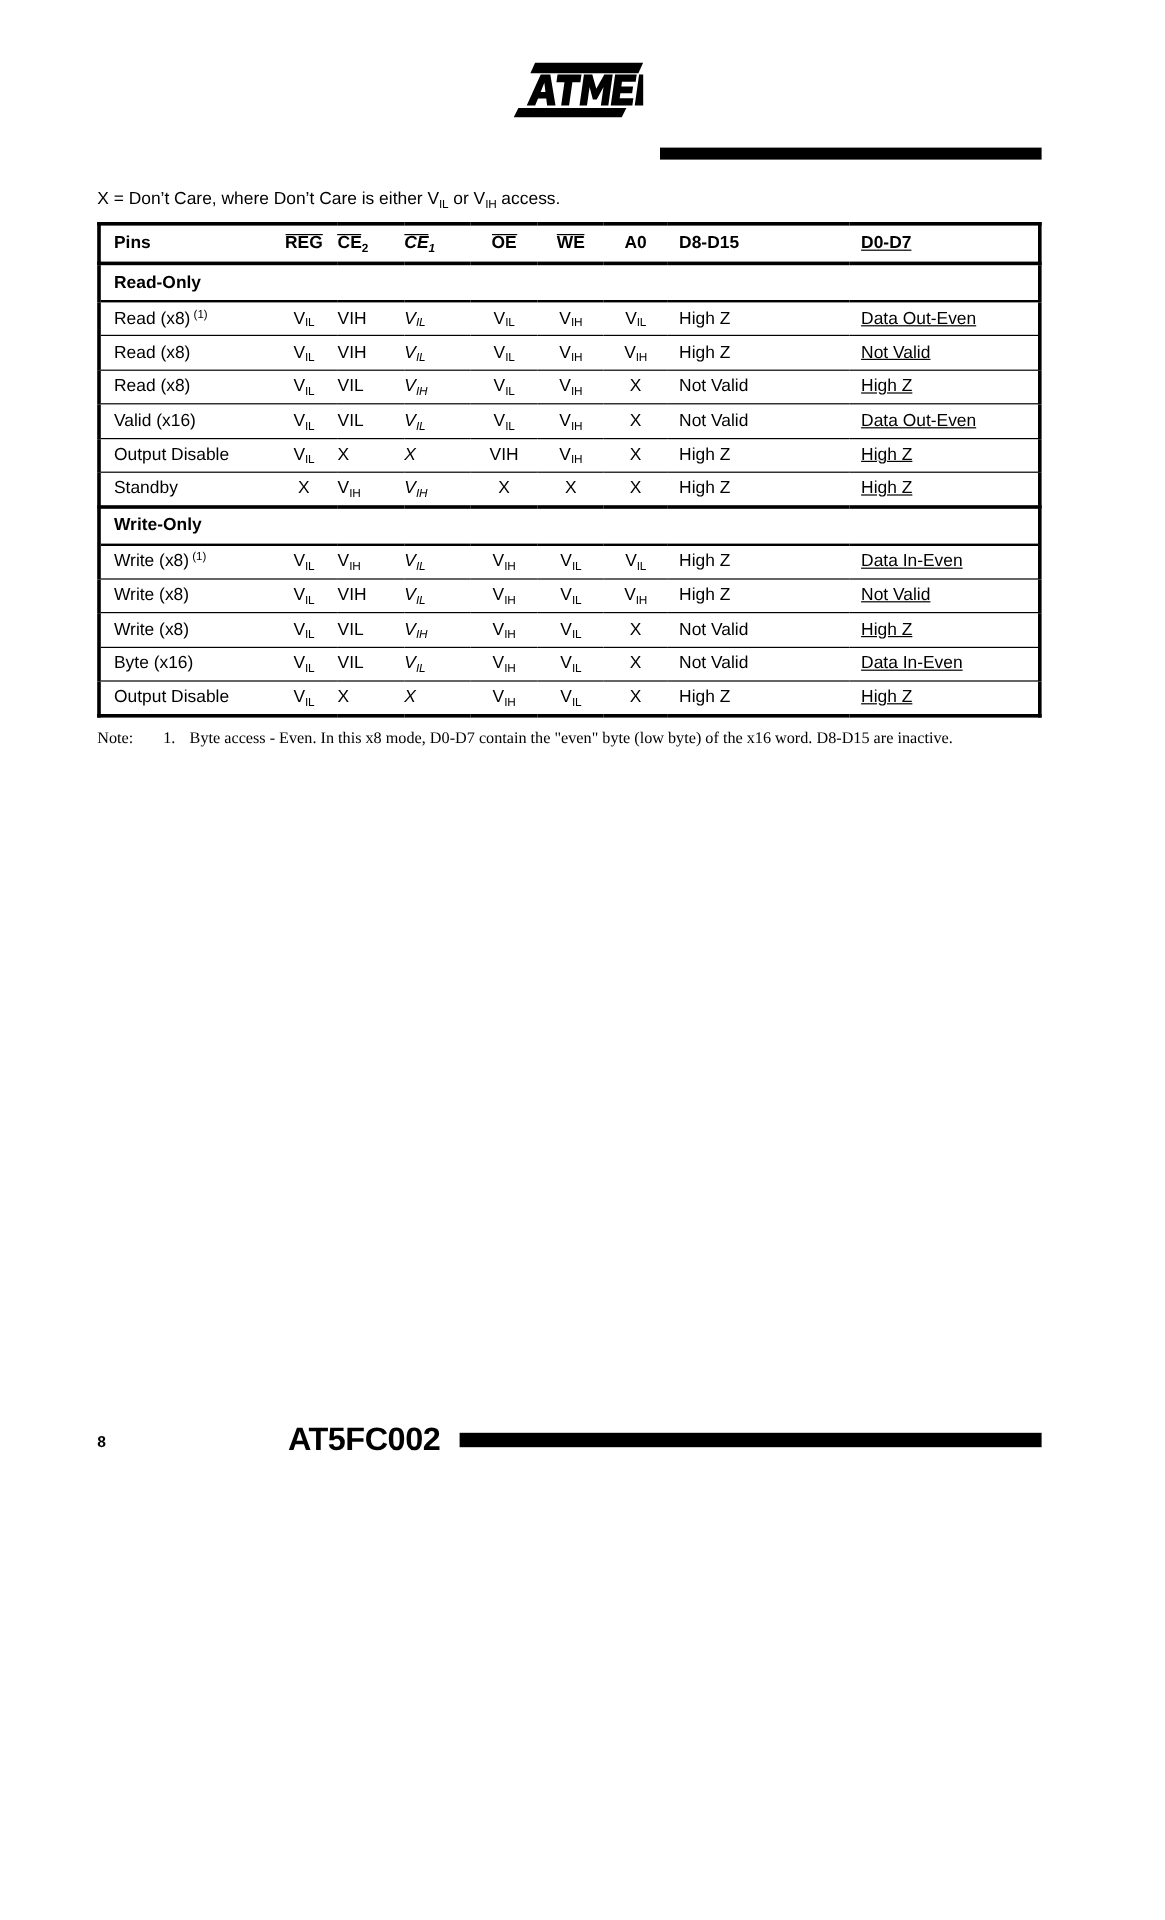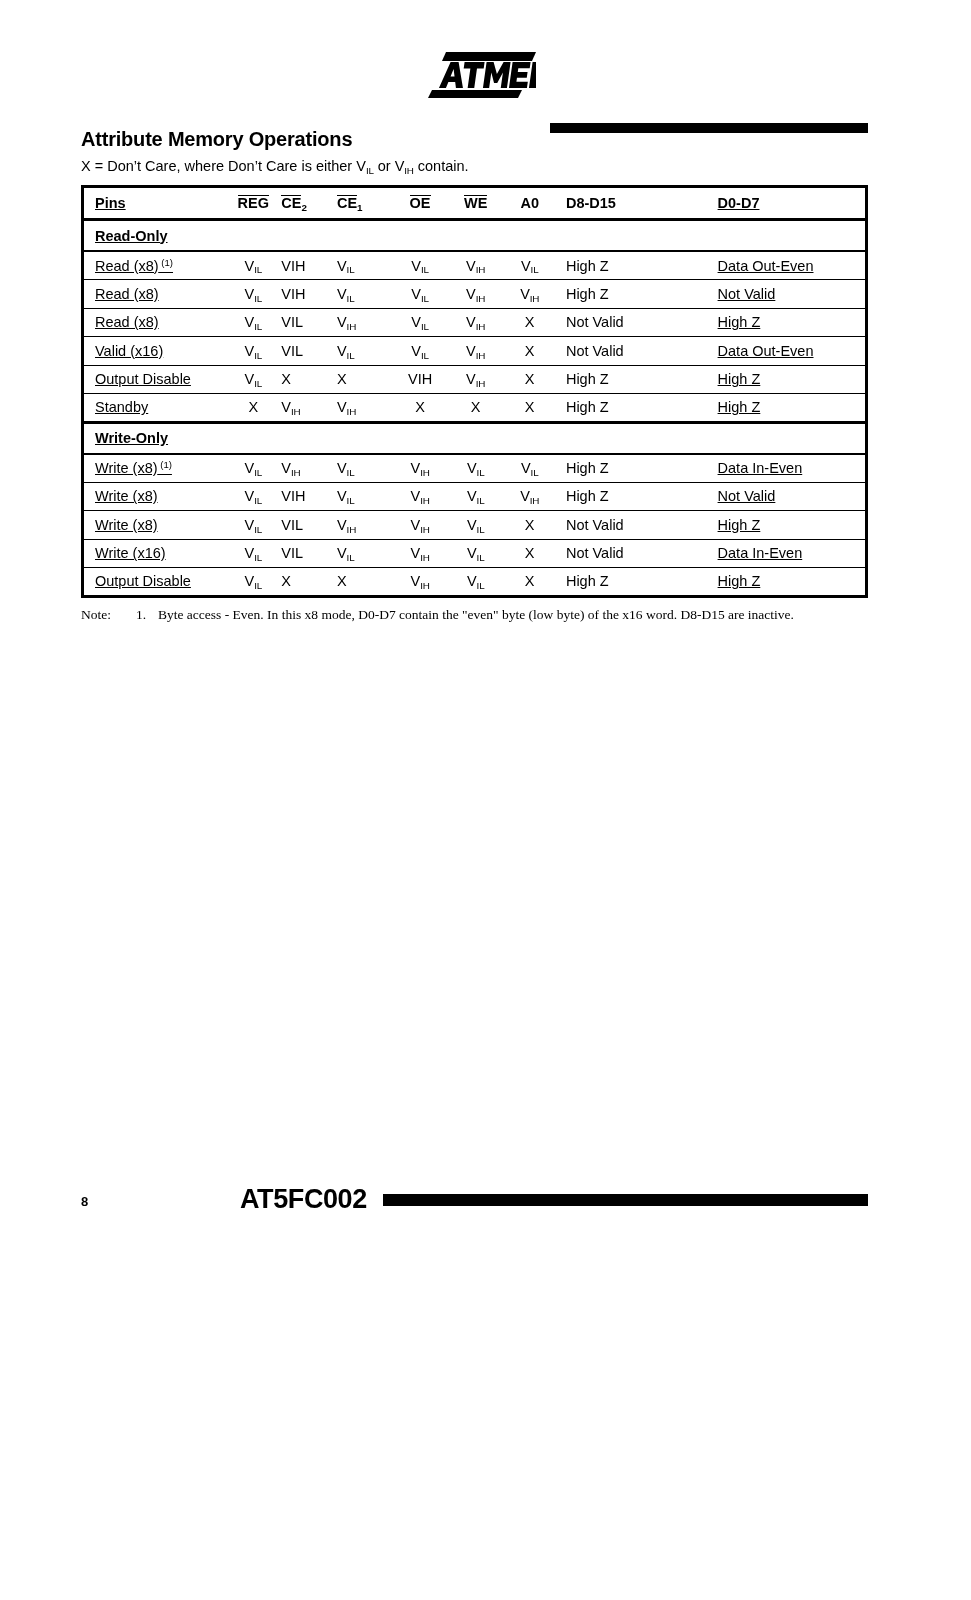--- a/index.html
+++ b/index.html
@@ -96,24 +96,24 @@
   .tbl td, .tbl th {
     text-align: left;
     padding: 0;
     vertical-align: middle;
     font-weight: normal;
   }
 
   .tbl tr { height: 28.5px; }
 
   
-  .c-pins   { width: 136px; padding-left: 11px !important; text-decoration: underline; }
+  .c-pins   { width: 136px; padding-left: 11px !important; }
   .c-reg    { width: 58px;  text-align: center !important; }
   .c-ce2    { width: 58px;  text-align: right; }
-  .c-ce1    { width: 58px;  text-align: center; }
+  .c-ce1    { width: 58px;  text-align: center; font-style: italic; }
   .c-oe     { width: 58px;  text-align: center !important; }
   .c-we     { width: 58px;  text-align: center !important; }
   .c-a0     { width: 55px;  text-align: center !important; }
   .c-d815   { width: 150px; padding-left: 10px !important; }
   .c-d07    { width: 156px; padding-left: 10px !important; text-decoration: underline; }
 
   
   .row-head td {
     border-top: 3px solid #000;
     border-bottom: 3px solid #000;
@@ -198,24 +198,23 @@
 
           <path d="M80,10 L98,10 L98,16.2 L86.6,16.2 L86.6,20.1 L96.4,20.1 L96.4,25.8 L86.6,25.8 L86.6,29.8 L98,29.8 L98,36 L80,36 Z" fill="#000"></path>
 
           <path d="M100,10 L106.6,10 L106.6,29.8 L114,29.8 L114,36 L100,36 Z" fill="#000"></path>
         </g>
       </svg>
     </div>
     <div class="header-rule"></div>
   </div>
 
-  <div class="sec-title">Attribute Memory Operations</div>
 
   <div class="sec-sub">
-    <span>X = Don’t Care, where Don’t Care is either V</span><sub>IL</sub><span> or V</span><sub>IH</sub><span> contain.</span>
+    <span>X = Don’t Care, where Don’t Care is either V</span><sub>IL</sub><span> or V</span><sub>IH</sub><span> access.</span>
   </div>
 
   <table class="tbl">
     <thead>
       <tr class="row-head" id="hdr-row">
           <td class="c-pins">Pins</td>
           <td class="c-reg"><span class="ovl">REG</span></td>
           <td class="c-ce2"><span class="ovl">CE</span><sub>2</sub></td>
           <td class="c-ce1"><span class="ovl">CE</span><sub>1</sub></td>
           <td class="c-oe"><span class="ovl">OE</span></td>
@@ -341,21 +340,21 @@
           <td class="c-reg">V<sub>IL</sub></td>
           <td class="c-ce2">VIL</td>
           <td class="c-ce1">V<sub>IH</sub></td>
           <td class="c-oe">V<sub>IH</sub></td>
           <td class="c-we">V<sub>IL</sub></td>
           <td class="c-a0">X</td>
           <td class="c-d815">Not Valid</td>
           <td class="c-d07">High Z</td>
         </tr>
         <tr class="row-data">
-          <td class="c-pins">Write (x16)</td>
+          <td class="c-pins">Byte (x16)</td>
           <td class="c-reg">V<sub>IL</sub></td>
           <td class="c-ce2">VIL</td>
           <td class="c-ce1">V<sub>IL</sub></td>
           <td class="c-oe">V<sub>IH</sub></td>
           <td class="c-we">V<sub>IL</sub></td>
           <td class="c-a0">X</td>
           <td class="c-d815">Not Valid</td>
           <td class="c-d07">Data In-Even</td>
         </tr>
         <tr class="row-data row-last">

